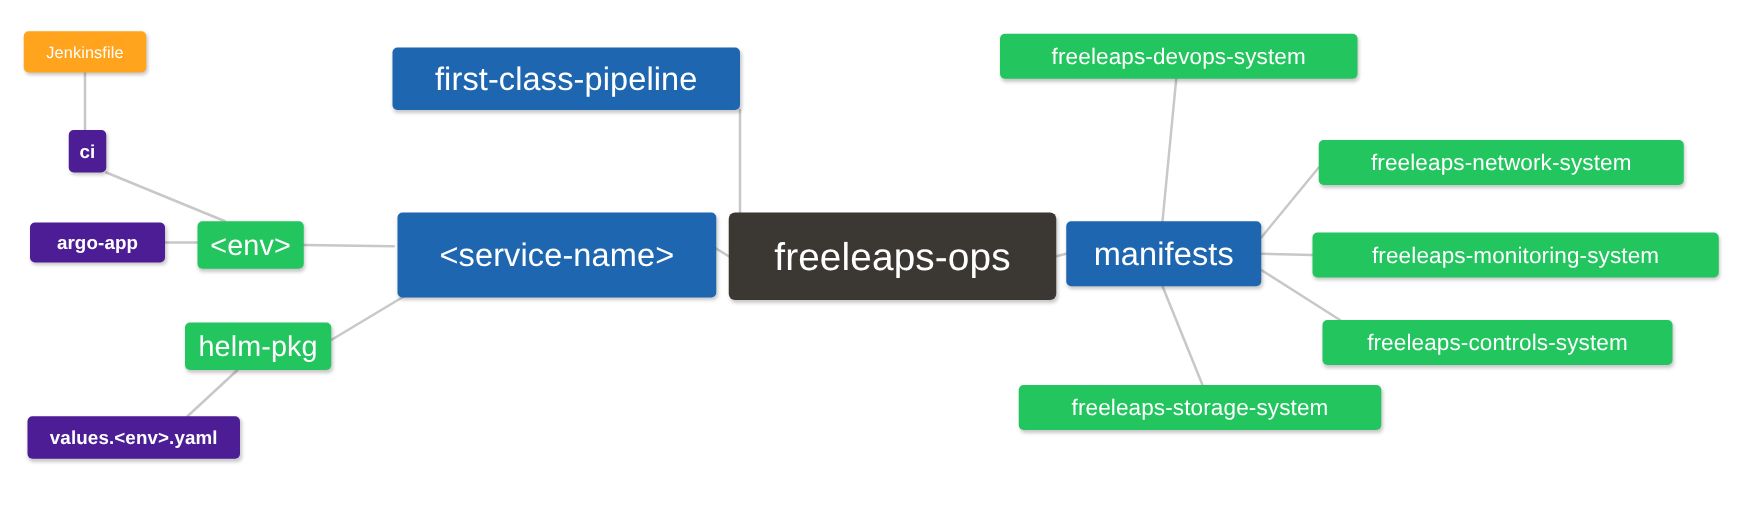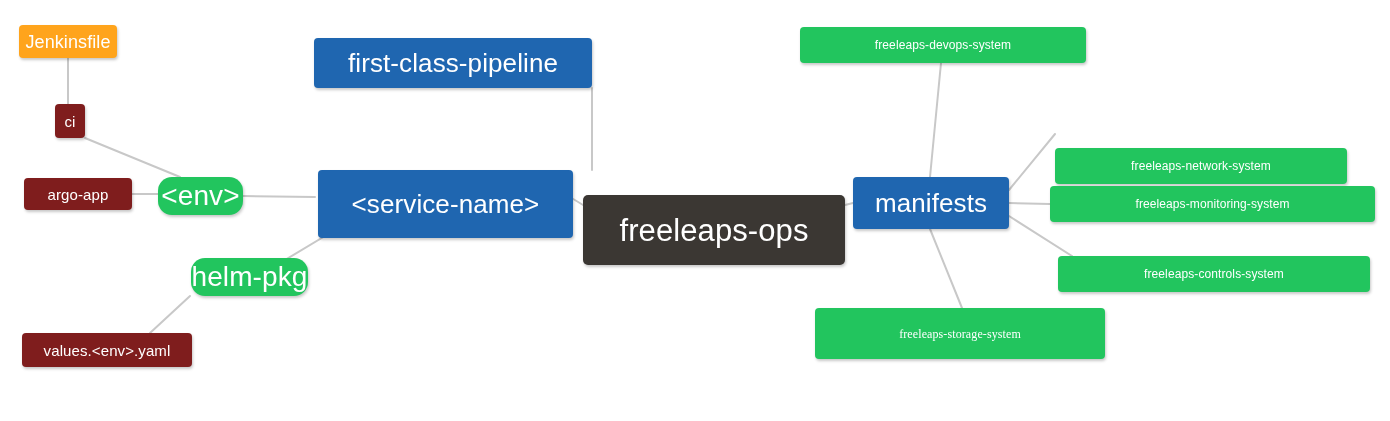--- a/index.html
+++ b/index.html
@@ -47,28 +47,28 @@
     cursor: pointer;
   }
   .n-root {
     background: #3b3733;
     font-size: 31px;
     border-radius: 5px;
   }
   .n-blue   { background: #1f66b0; }
   .n-green  { background: #22c55e; }
   .n-orange { background: #ffa41c; }
-  .n-red    { background: #7f1d1d; }
+  .n-red    { background: #4c1d95; font-weight: bold; }
 
   .sz-xl  { font-size: 31px; }
   .sz-lg  { font-size: 26px; }
-  .sz-md  { font-size: 28px; border-radius: 14px; }
-  .sz-sm  { font-size: 12px; }
+  .sz-md  { font-size: 23px; }
+  .sz-sm  { font-size: 18px; }
   .sz-xs  { font-size: 15px; }
-  .sz-xxs { font-size: 18px; text-align: center; }
+  .sz-xxs { font-size: 13px; text-align: center; }
 </style>
 </head>
 <body>
 
 <div id="canvas">
   <svg id="edges" viewBox="0 0 1390 421" xmlns="http://www.w3.org/2000/svg">
       <path class="edge" d="M 583 205 L 570 197"></path>
       <path class="edge" d="M 592 170 L 592 88"></path>
       <path class="edge" d="M 845 205 L 853 203"></path>
       <path class="edge" d="M 315 197 L 243 196"></path>
@@ -77,29 +77,29 @@
       <path class="edge" d="M 158 194 L 122 194"></path>
       <path class="edge" d="M 68 104 L 68 58"></path>
       <path class="edge" d="M 190 296 L 150 333"></path>
       <path class="edge" d="M 930 177 L 941 63"></path>
       <path class="edge" d="M 1009 190 L 1055 134"></path>
       <path class="edge" d="M 1009 203 L 1050 204"></path>
       <path class="edge" d="M 1009 216 L 1072 256"></path>
       <path class="edge" d="M 930 229 L 962 308"></path>
     </svg>
   <div id="nodes">
-      <div class="node n-root sz-xl" style="left: 583px; top: 170px; width: 262px; height: 70px; margin-top: 25px;">freeleaps-ops</div>
+      <div class="node n-root sz-xl" style="left: 583px; top: 170px; width: 262px; height: 70px;">freeleaps-ops</div>
       <div class="node n-blue sz-lg" style="left: 318px; top: 170px; width: 255px; height: 68px;">&lt;service-name&gt;</div>
       <div class="node n-blue sz-lg" style="left: 314px; top: 38px; width: 278px; height: 50px;">first-class-pipeline</div>
       <div class="node n-blue sz-lg" style="left: 853px; top: 177px; width: 156px; height: 52px; text-align: center;">manifests</div>
       <div class="node n-green sz-md" style="left: 158px; top: 177px; width: 85px; height: 38px;">&lt;env&gt;</div>
-      <div class="node n-green sz-md" style="left: 148px; top: 258px; width: 117px; height: 38px; margin-left: 43px;">helm-pkg</div>
+      <div class="node n-green sz-md" style="left: 148px; top: 258px; width: 117px; height: 38px;">helm-pkg</div>
       <div class="node n-red sz-xs" style="left: 55px; top: 104px; width: 30px; height: 34px;">ci</div>
       <div class="node n-orange sz-xxs" style="left: 19px; top: 25px; width: 98px; height: 33px;">Jenkinsfile</div>
       <div class="node n-red sz-xs" style="left: 24px; top: 178px; width: 108px; height: 32px;">argo-app</div>
       <div class="node n-red sz-xs" style="left: 22px; top: 333px; width: 170px; height: 34px;">values.&lt;env&gt;.yaml</div>
       <div class="node n-green sz-sm" style="left: 800px; top: 27px; width: 286px; height: 36px;">freeleaps-devops-system</div>
-      <div class="node n-green sz-sm" style="left: 1055px; top: 112px; width: 292px; height: 36px; margin-top: 36px;">freeleaps-network-system</div>
+      <div class="node n-green sz-sm" style="left: 1055px; top: 112px; width: 292px; height: 36px;">freeleaps-network-system</div>
       <div class="node n-green sz-sm" style="left: 1050px; top: 186px; width: 325px; height: 36px;">freeleaps-monitoring-system</div>
-      <div class="node n-green sz-sm" style="left: 1058px; top: 256px; width: 312px; height: 36px;">freeleaps-controls-system</div>
-      <div class="node n-green sz-sm" style="left: 815px; top: 308px; width: 290px; height: 51px; font-family: Liberation Serif, serif;">freeleaps-storage-system</div>
+      <div class="node n-green sz-sm" style="left: 1058px; top: 256px; width: 280px; height: 36px;">freeleaps-controls-system</div>
+      <div class="node n-green sz-sm" style="left: 815px; top: 308px; width: 290px; height: 36px;">freeleaps-storage-system</div>
     </div>
 </div>
 
 </body></html>

